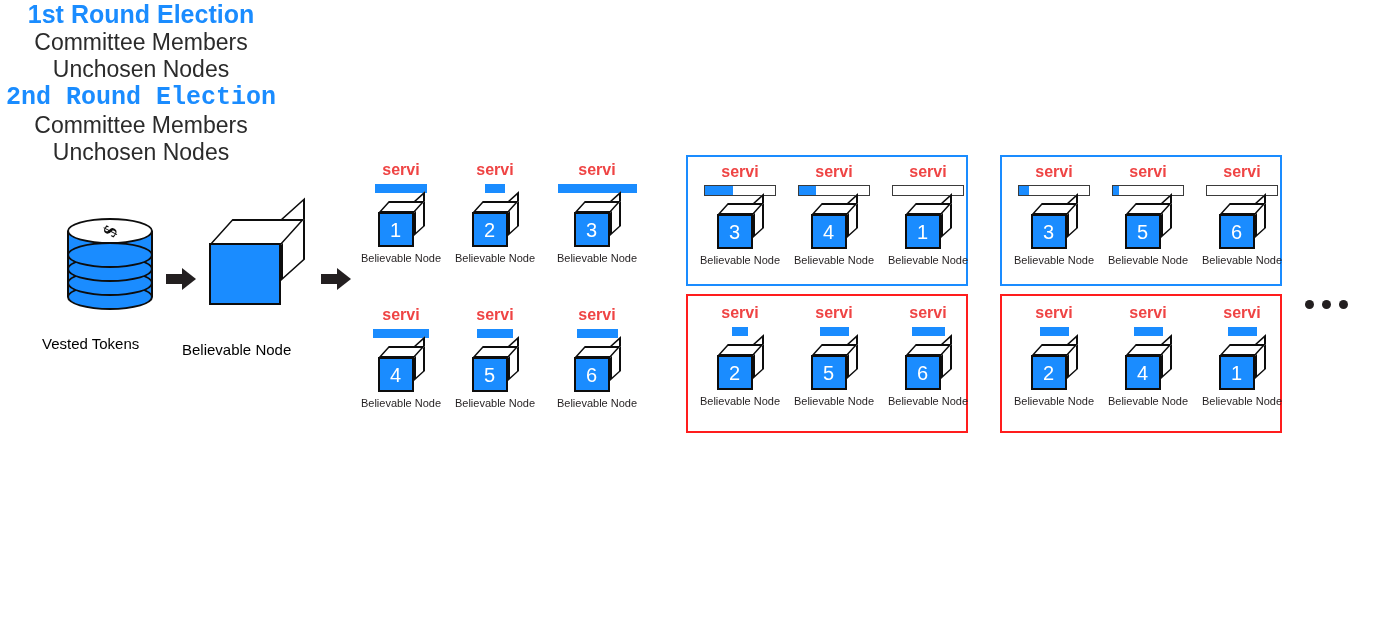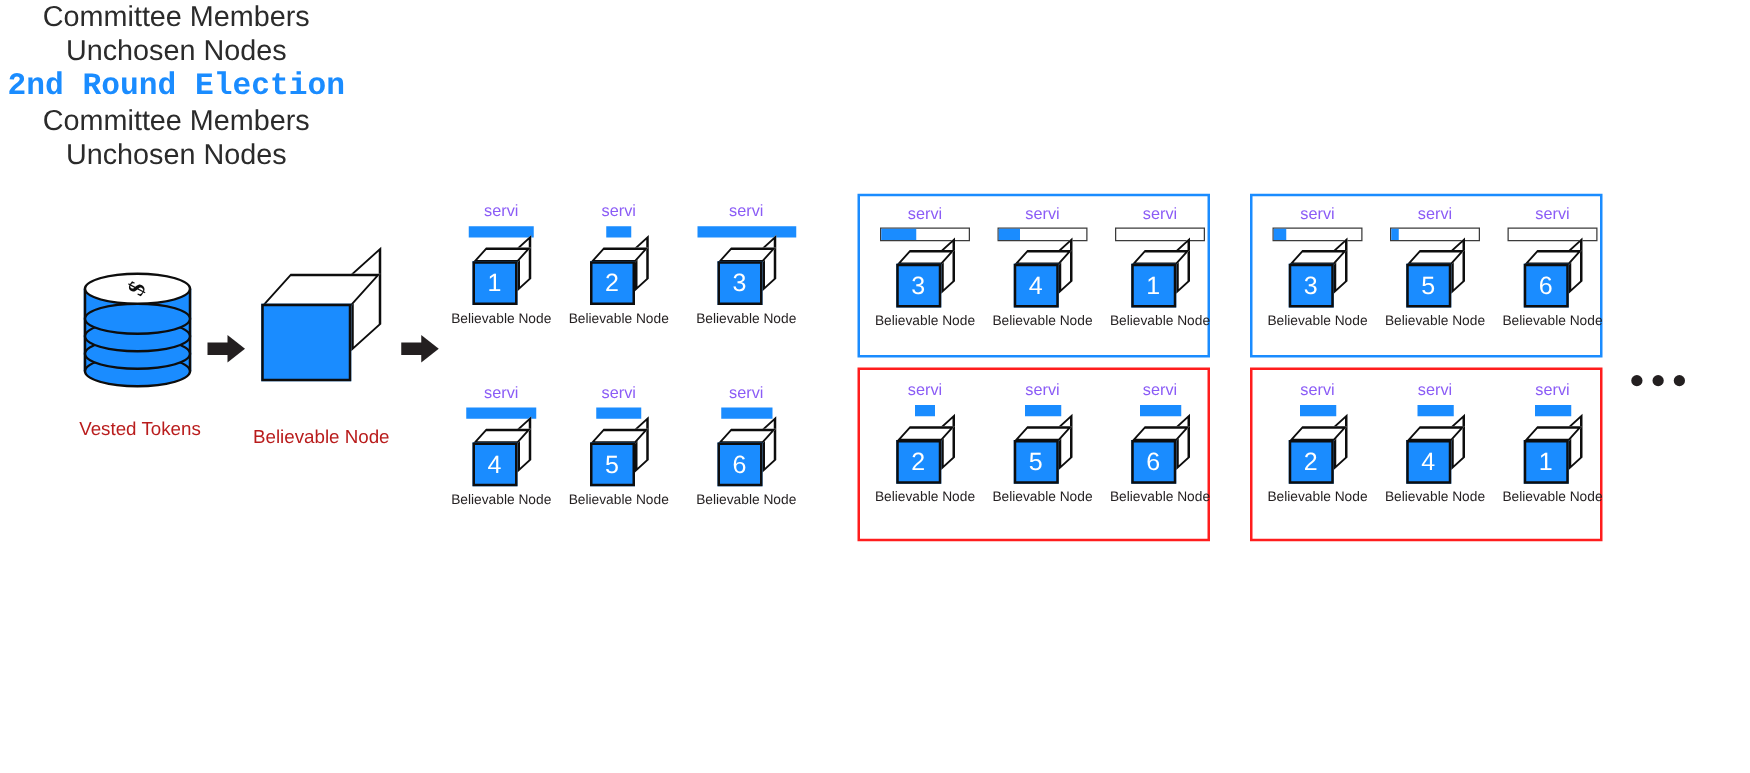--- a/index.html
+++ b/index.html
@@ -171,25 +171,25 @@
     transform-origin: top left;
   }
 
   
   .node-unit {
     position: absolute;
     width: 104px;
     text-align: center;
   }
   .servi-label {
-    font-size: 13px;
-    color: #8b5cf6;
+    font-size: 16px;
+    color: #ef4444;
     line-height: 1;
     margin-bottom: 5px;
-    font-weight: 400;
+    font-weight: 700;
   }
   .servi-bar-wrap {
     height: 11px;
     display: flex;
     justify-content: center;
     align-items: center;
     margin-bottom: 7px;
   }
   .servi-plain {
     height: 9px;
@@ -228,22 +228,21 @@
     box-sizing: border-box;
     background: #ffffff;
   }
   .box-committee { border: 2px solid #1a8cff; }
   .box-unchosen  { border: 2px solid #ff1d1d; }
 
   
   .hero-label {
     position: absolute;
     font-size: 15px;
-    color: #b91c1c;
-    text-align: center;
+    color: #000000;
     white-space: nowrap;
   }
   .ellipsis {
     position: absolute;
     display: flex;
     gap: 8px;
   }
   .ellipsis span {
     display: block;
     width: 9px;
@@ -397,20 +396,21 @@
             <div class="face-top"></div>
             <div class="face-front">
               <span class="cube-num">6</span>
             </div>
           </div>
         </div>
         <div class="node-label">Believable Node</div>
       </div>
     </div>
 
+  <div class="round-title" style="left:686px; top:71px; width:282px;">1st Round Election</div>
   <div class="section-caption" style="left:686px; top:116px; width:282px;">Committee Members</div>
 
   <div class="group-box box-committee" style="left:686px; top:155px; width:282px; height:131px;"></div>
   <div id="r1-committee">
       <div class="node-unit" style="left: 688px; top: 164px;">
         <div class="servi-label">servi</div>
         <div class="servi-bar-wrap">
           <div class="servi-track" style="width: 72px;">
             <div class="servi-fill" style="width: 40%;"></div>
           </div>

